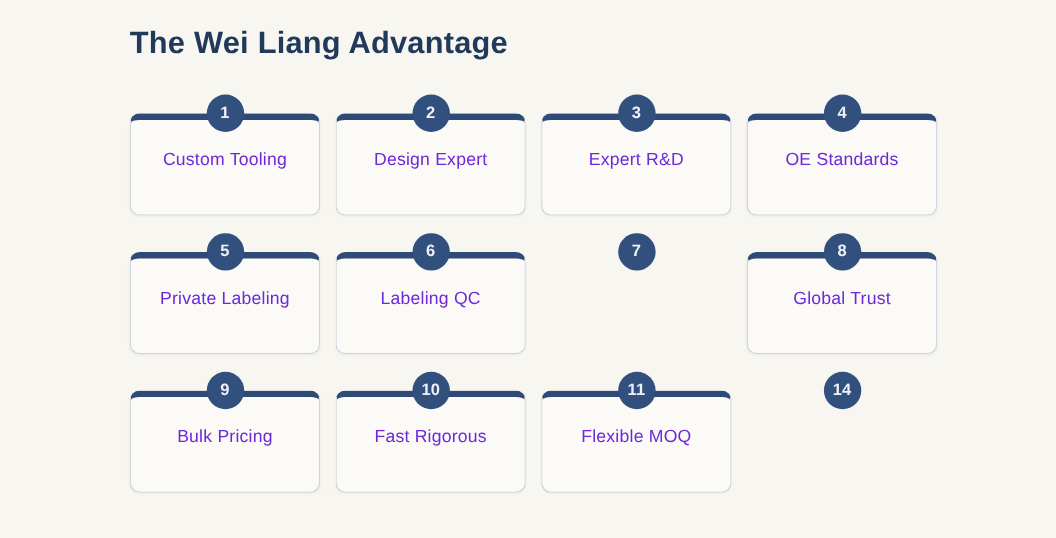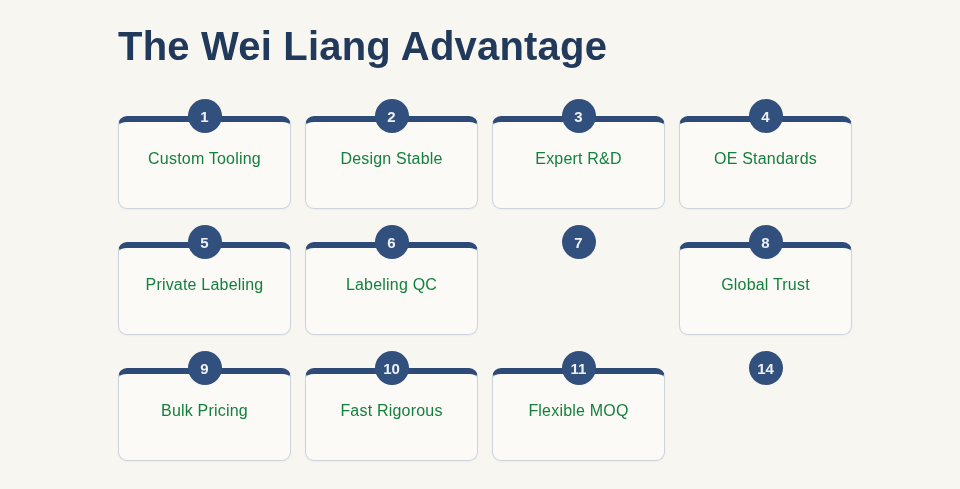--- a/index.html
+++ b/index.html
@@ -15,21 +15,21 @@
     overflow: hidden;
   }
   .content {
     position: absolute;
     left: 118px;
     top: 24px;
     width: 734px;
   }
   .page-title {
     margin: 0;
-    font-size: 40px;
+    font-size: 28px;
     font-weight: 600;
     letter-spacing: 0.2px;
     color: #21395a;
     line-height: 1.1;
   }
   .grid {
     margin-top: 31px;
     display: grid;
     grid-template-columns: repeat(4, 1fr);
     column-gap: 14px;
@@ -48,21 +48,21 @@
     border-radius: 9px;
     display: flex;
     align-items: center;
     justify-content: center;
     padding-bottom: 12px;
     box-shadow: 0 1px 2px rgba(60, 80, 110, 0.05);
   }
   .card-label {
     font-size: 16px;
     font-weight: 500;
-    color: #15803d;
+    color: #6d28d9;
     letter-spacing: 0.2px;
     text-align: center;
   }
   .badge {
     position: absolute;
     top: 0;
     left: 50%;
     transform: translateX(-50%);
     width: 34px;
     height: 34px;
@@ -94,21 +94,21 @@
     <div class="card-box">
       <span class="card-label">Custom Tooling</span>
     </div>
   </div>
 
   <div class="card">
     <div class="badge">
       <span>2</span>
     </div>
     <div class="card-box">
-      <span class="card-label">Design Stable</span>
+      <span class="card-label">Design Expert</span>
     </div>
   </div>
 
   <div class="card">
     <div class="badge">
       <span>3</span>
     </div>
     <div class="card-box">
       <span class="card-label">Expert R&amp;D</span>
     </div>

